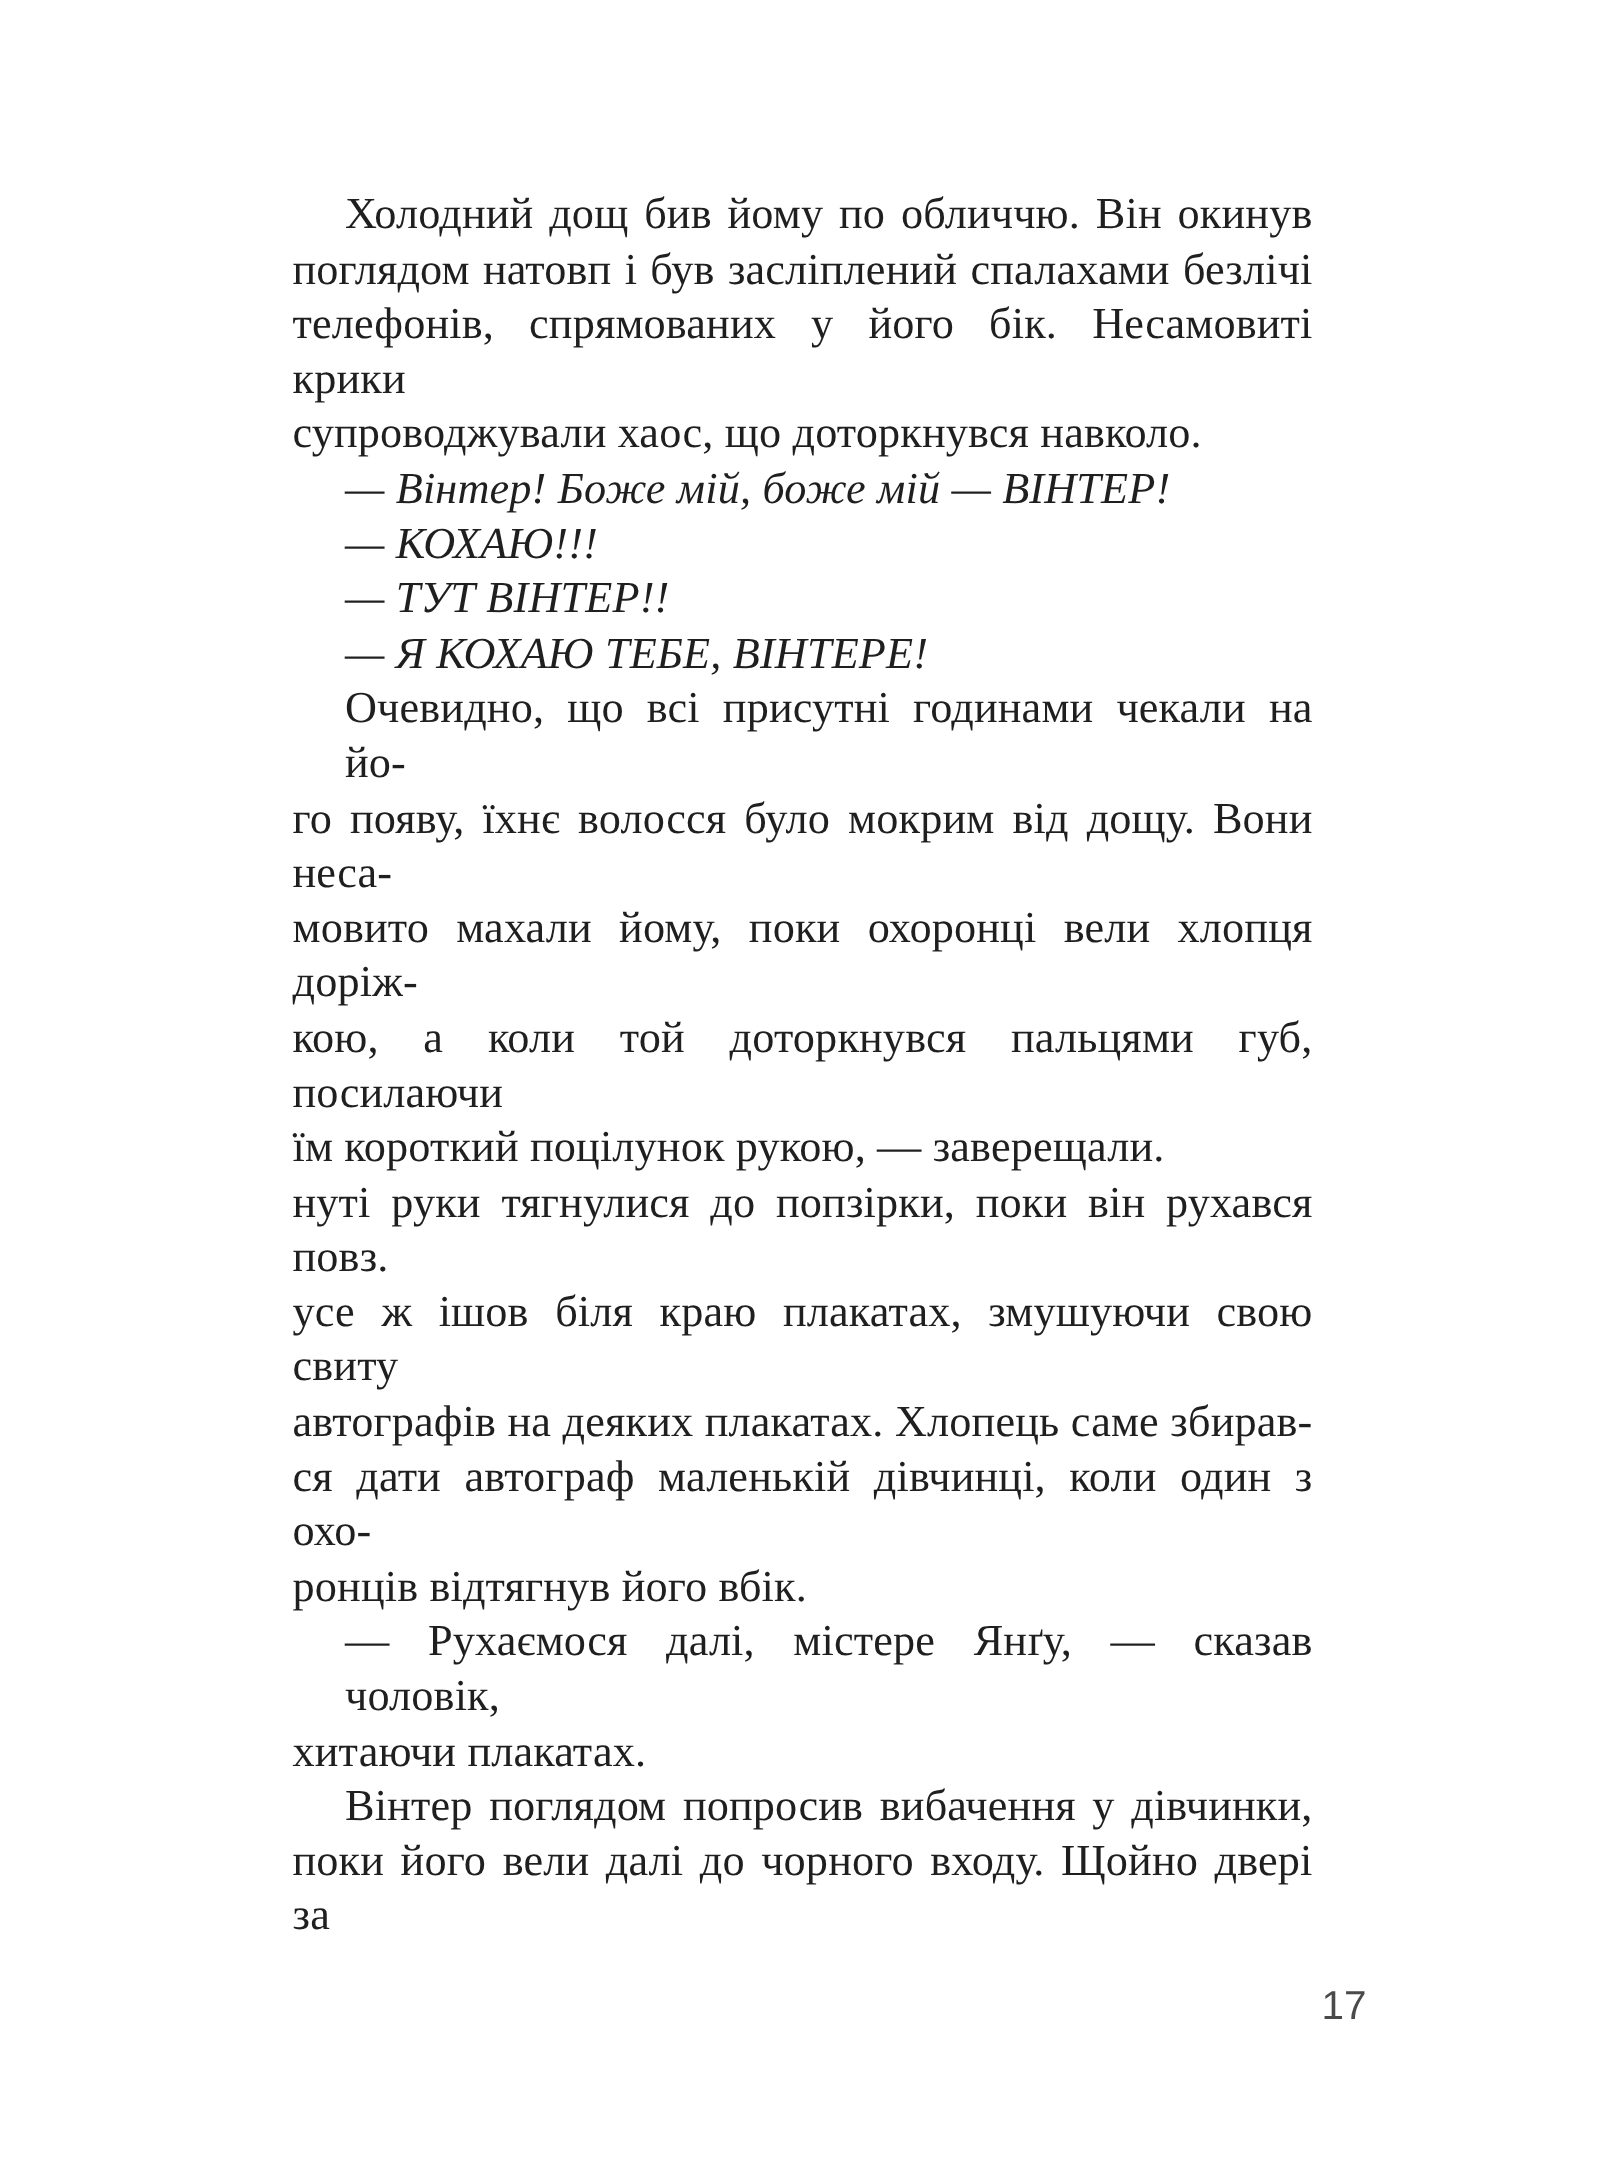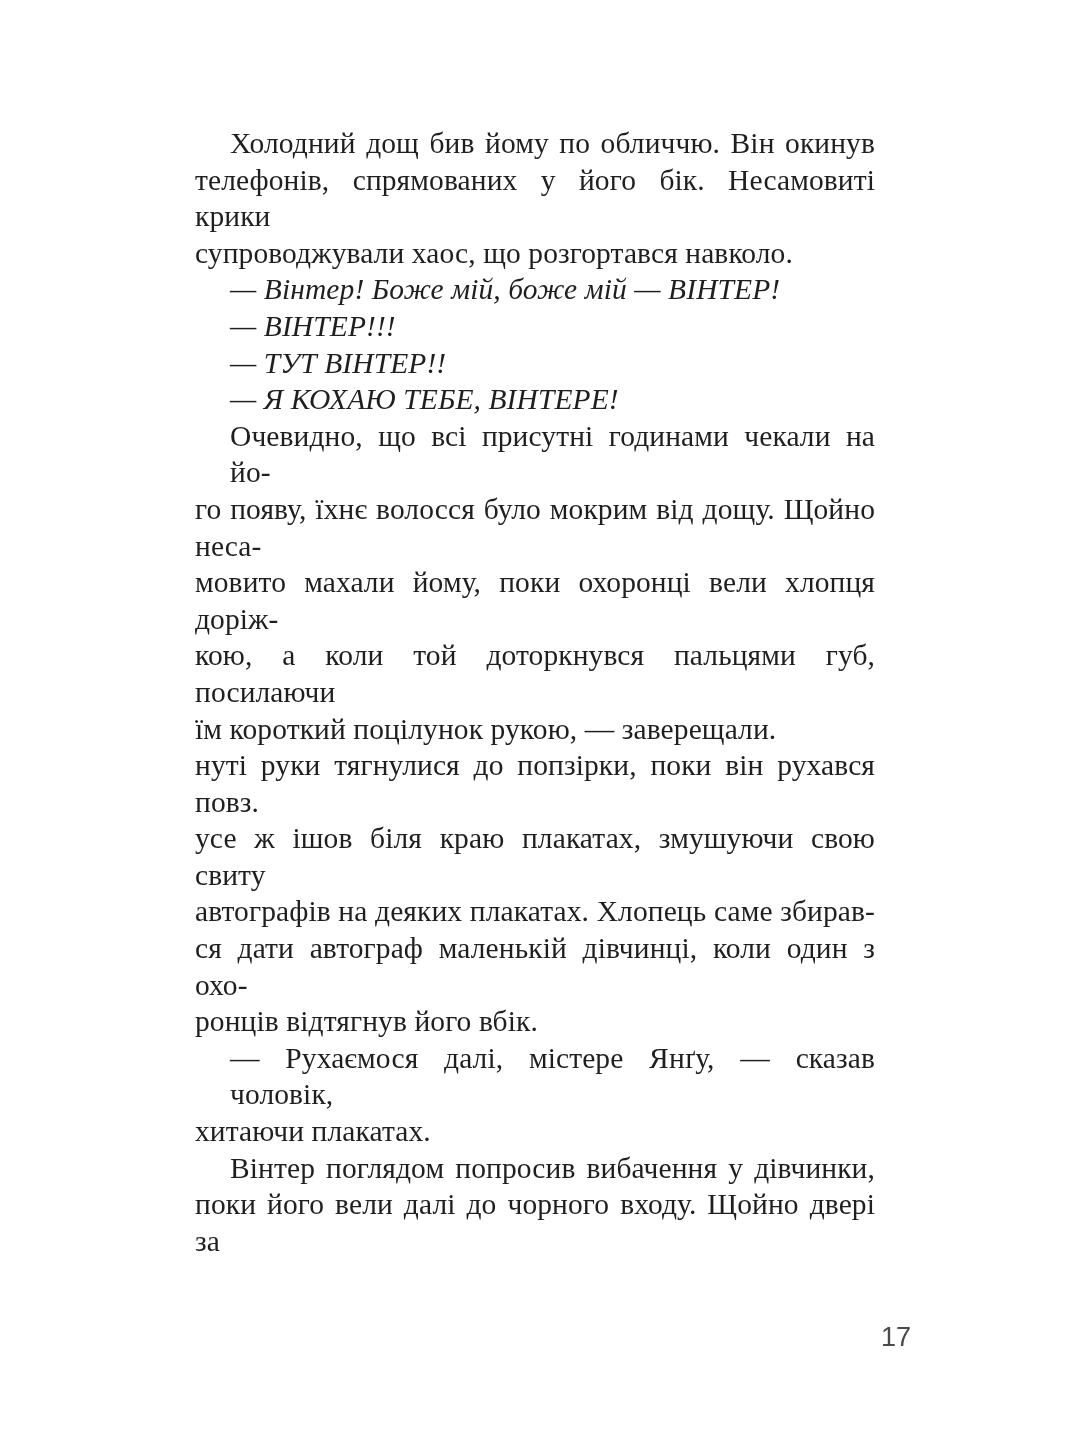--- a/index.html
+++ b/index.html
@@ -59,28 +59,29 @@
     color: var(--pagenum-color);
     font-stretch: condensed;
   }
 </style>
 </head>
 <body>
 
 <div class="page">
   <div class="text-block">
       <div class="line justify indent">Холодний дощ бив йому по обличчю. Він окинув</div>
+      <div class="line justify">поглядом натовп і був засліплений спалахами безлічі</div>
       <div class="line justify">телефонів, спрямованих у його бік. Несамовиті крики</div>
-      <div class="line plain">супроводжували хаос, що розгортався навколо.</div>
+      <div class="line plain">супроводжували хаос, що доторкнувся навколо.</div>
       <div class="line plain indent italic">— Вінтер! Боже мій, боже мій — ВІНТЕР!</div>
-      <div class="line plain indent italic">— ВІНТЕР!!!</div>
+      <div class="line plain indent italic">— КОХАЮ!!!</div>
       <div class="line plain indent italic">— ТУТ ВІНТЕР!!</div>
       <div class="line plain indent italic">— Я КОХАЮ ТЕБЕ, ВІНТЕРЕ!</div>
       <div class="line justify indent">Очевидно, що всі присутні годинами чекали на йо-</div>
-      <div class="line justify">го появу, їхнє волосся було мокрим від дощу. Щойно неса-</div>
+      <div class="line justify">го появу, їхнє волосся було мокрим від дощу. Вони неса-</div>
       <div class="line justify">мовито махали йому, поки охоронці вели хлопця доріж-</div>
       <div class="line justify">кою, а коли той доторкнувся пальцями губ, посилаючи</div>
       <div class="line plain">їм короткий поцілунок рукою, — заверещали.</div>
       <div class="line justify">нуті руки тягнулися до попзірки, поки він рухався повз.</div>
       <div class="line justify">усе ж ішов біля краю плакатах, змушуючи свою свиту</div>
       <div class="line justify">автографів на деяких плакатах. Хлопець саме збирав-</div>
       <div class="line justify">ся дати автограф маленькій дівчинці, коли один з охо-</div>
       <div class="line plain">ронців відтягнув його вбік.</div>
       <div class="line justify indent">— Рухаємося далі, містере Янґу, — сказав чоловік,</div>
       <div class="line plain">хитаючи плакатах.</div>

